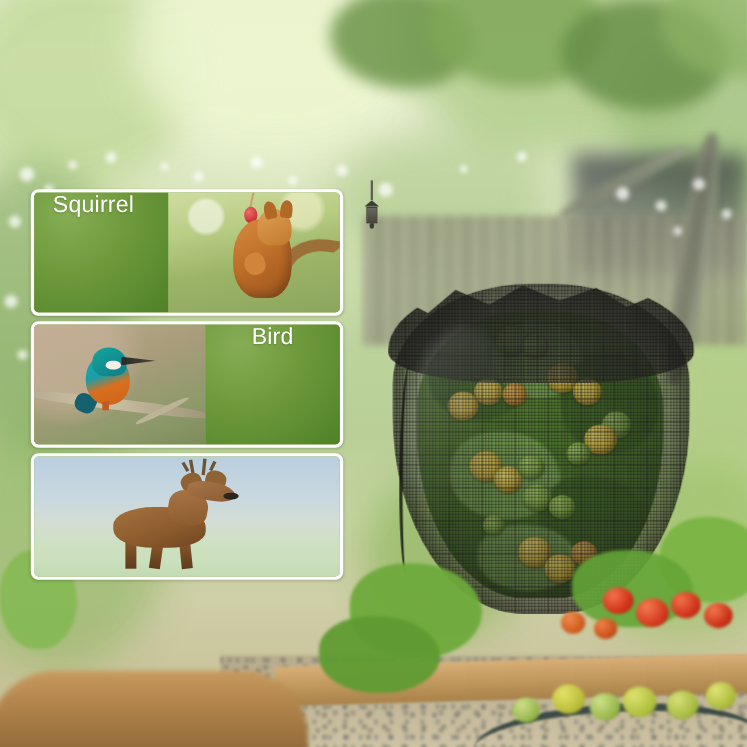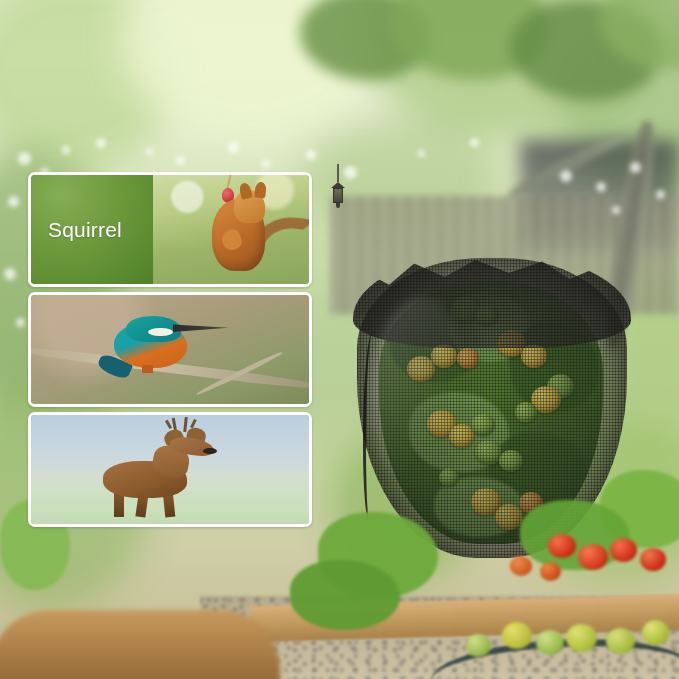--- a/index.html
+++ b/index.html
@@ -163,21 +163,21 @@
     overflow:hidden;
     display:flex;
     box-shadow:0 1px 3px rgba(0,0,0,.18);
     background:#7da344;
   }
   .card:last-child { margin-bottom:0; }
 
   .panel {
     flex:0 0 44%;
     position:relative;
-    display:flex; align-items:center;
+    display:flex; align-items:flex-start;
     background:radial-gradient(ellipse at 25% 18%, #86ad55 0%, #6f9a3c 42%, #4f8128 100%);
   }
   .panel.right-side { justify-content:center; }
   .panel .panel-label {
     color:#ffffff;
     font-size:21px;
     font-weight:normal;
     letter-spacing:.2px;
     text-shadow:0 1px 2px rgba(0,0,0,.22);
     padding-left:17px;
@@ -601,20 +601,23 @@
       <div class="photo ph-bird">
         <div class="bird-branch"></div>
         <div class="bird-twig"></div>
         <div class="bird-tail"></div>
         <div class="bird-body"></div>
         <div class="bird-foot"></div>
         <div class="bird-head"></div>
         <div class="bird-cheek"></div>
         <div class="bird-beak"></div>
       </div>
+      <div class="panel right-side">
+        <span class="panel-label">Bird</span>
+      </div>
     </div>
 
 
     <div class="card">
       <div class="photo ph-deer">
         <div class="deer-field"></div>
         <div class="deer-leg l1"></div>
         <div class="deer-leg l2"></div>
         <div class="deer-leg l3"></div>
         <div class="deer-body"></div>

